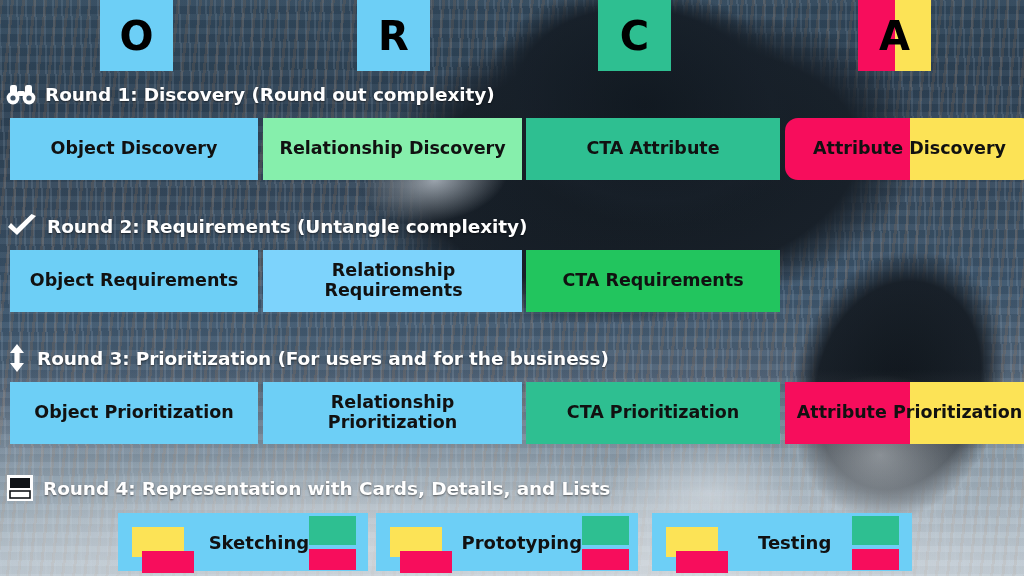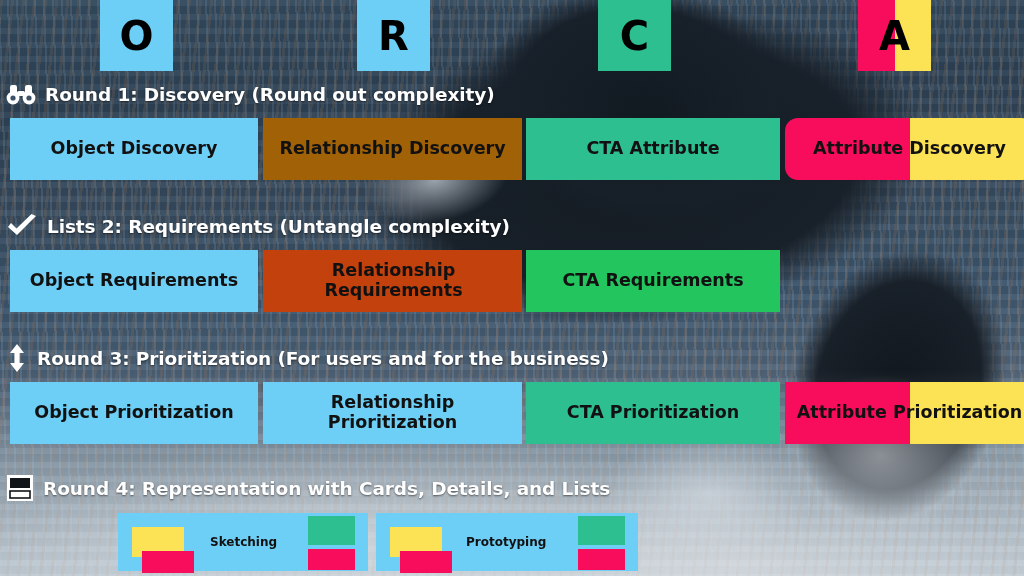--- a/index.html
+++ b/index.html
@@ -105,21 +105,21 @@
   .bar .split-r { right:0; width:50%; }
 
   
   .r4-row { position:absolute; left:0; width:1024px; height:58px; }
   .r4-item {
     position:absolute; top:0; height:58px;
     display:flex; align-items:center;
     background:#6DCFF6;
   }
   .r4-label {
-    font-size:12px; font-weight:800; color:#111; white-space:nowrap;
+    font-size:18px; font-weight:800; color:#111; white-space:nowrap;
   }
   .chip-y { position:relative; width:52px; height:30px; }
   .chip-y .y { position:absolute; left:0; top:0; width:52px; height:30px; }
   .chip-y .p { position:absolute; left:10px; top:24px; width:52px; height:22px; }
   .chip-g { position:relative; width:47px; height:52px; }
   .chip-g .g { position:absolute; left:0; top:0; width:47px; height:29px; }
   .chip-g .p2 { position:absolute; left:0; top:33px; width:47px; height:21px; }
 </style>
 </head>
 <body>
@@ -175,47 +175,47 @@
         <circle cx="23" cy="15" r="2.6" fill="#3d5266"></circle>
       </svg>
     </span>
     <span class="rh-text">Round 1: Discovery (Round out complexity)</span>
   </div>
 
   <div class="bar-row" style="top:118px;">
     <div class="bar" style="left:0px;width:248px;background:#6DCFF6;">
       <span class="bar-label">Object Discovery</span>
     </div>
-    <div class="bar" style="left:253px;width:259px;background:#a16207;">
+    <div class="bar" style="left:253px;width:259px;background:#86efac;">
       <span class="bar-label">Relationship Discovery</span>
     </div>
     <div class="bar" style="left:516px;width:254px;background:#2EBF91;">
       <span class="bar-label">CTA Attribute</span>
     </div>
     <div class="bar" style="left:775px;width:249px;border-radius:13px;">
       <div class="split-l" style="background:#F70D5C;"></div>
       <div class="split-r" style="background:#FCE356;"></div>
       <span class="bar-label">Attribute Discovery</span>
     </div>
   </div>
 
   <div class="round-head" style="top:212px;">
     <span class="ic">
       <svg width="32" height="24" viewBox="0 0 32 24">
         <path d="M2 13 L11 21 L30 2 L25.5 0 L10.5 14.5 L5 9 Z" fill="#ffffff"></path>
       </svg>
     </span>
-    <span class="rh-text">Lists 2: Requirements (Untangle complexity)</span>
+    <span class="rh-text">Round 2: Requirements (Untangle complexity)</span>
   </div>
 
   <div class="bar-row" style="top:250px;">
     <div class="bar" style="left:0px;width:248px;background:#6DCFF6;">
       <span class="bar-label">Object Requirements</span>
     </div>
-    <div class="bar" style="left:253px;width:259px;background:#c2410c;padding-left:8px;">
+    <div class="bar" style="left:253px;width:259px;background:#7dd3fc;padding-left:8px;">
       <span class="bar-label">Relationship Requirements</span>
     </div>
     <div class="bar" style="left:516px;width:254px;background:#22c55e;">
       <span class="bar-label">CTA Requirements</span>
     </div>
   </div>
 
   <div class="round-head" style="top:344px;">
     <span class="ic">
       <svg width="22" height="28" viewBox="0 0 22 28">
@@ -274,16 +274,27 @@
         <span class="y" style="background:#FCE356;"></span>
         <span class="p" style="background:#F70D5C;"></span>
       </span>
       <span class="r4-label" style="margin-left:24px;">Prototyping</span>
       <span class="chip-g" style="margin-left:auto;margin-right:13px;">
         <span class="g" style="background:#2EBF91;"></span>
         <span class="p2" style="background:#F70D5C;"></span>
       </span>
     </div>
 
+    <div class="r4-item" style="left:652px;width:260px;">
+      <span class="chip-y" style="margin-left:14px;">
+        <span class="y" style="background:#FCE356;"></span>
+        <span class="p" style="background:#F70D5C;"></span>
+      </span>
+      <span class="r4-label" style="margin-left:40px;">Testing</span>
+      <span class="chip-g" style="margin-left:auto;margin-right:13px;">
+        <span class="g" style="background:#2EBF91;"></span>
+        <span class="p2" style="background:#F70D5C;"></span>
+      </span>
+    </div>
 
   </div>
 
 </div>
 
 </body></html>

